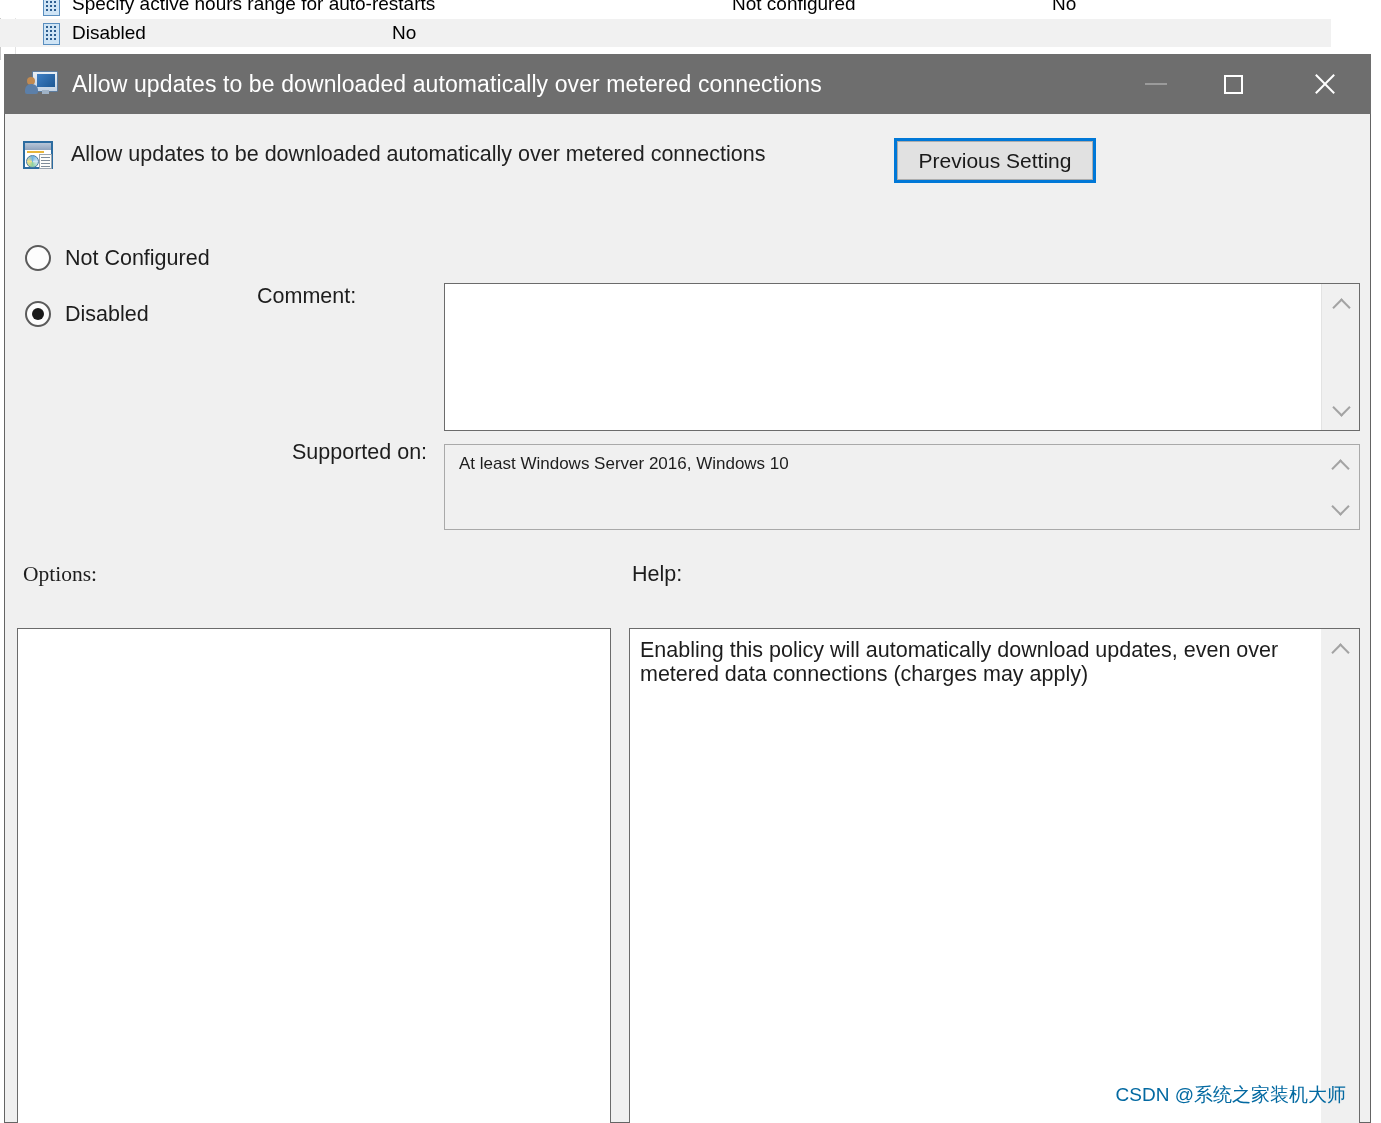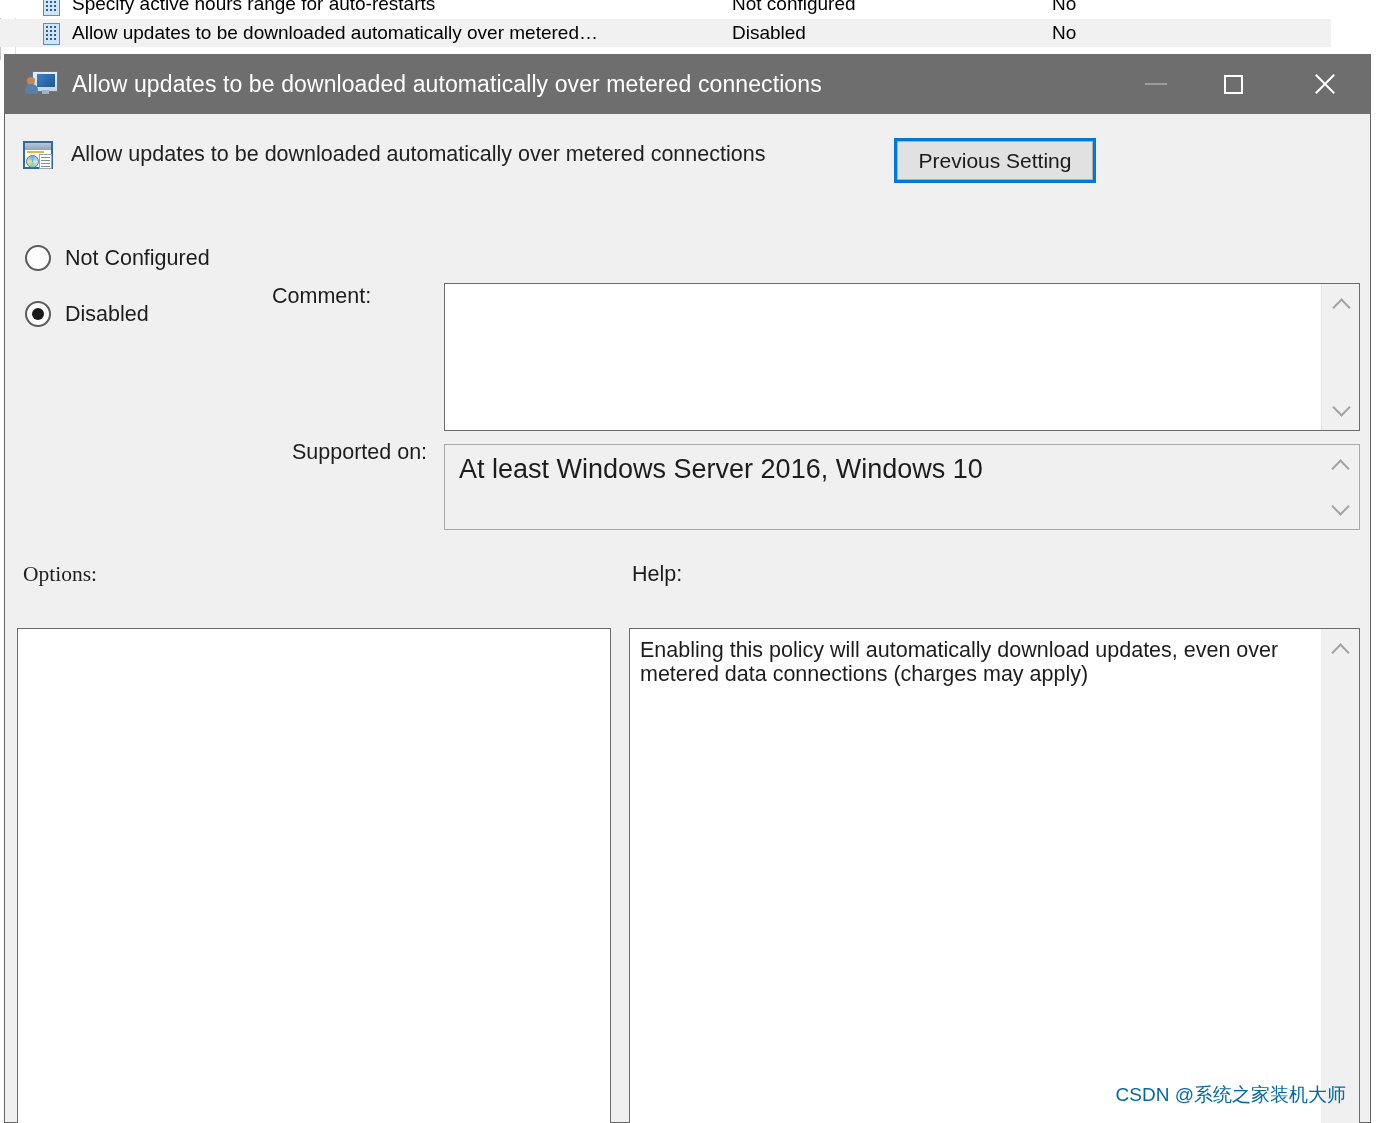--- a/index.html
+++ b/index.html
@@ -183,37 +183,37 @@
   }
   .radio-row.selected .radio-mark::after {
     content: ""; position: absolute; left: 5px; top: 5px;
     width: 12px; height: 12px; border-radius: 50%; background: #1a1a1a;
   }
   .radio-label { font-size: 21.5px; color: #1d1d1d; }
 
   .field-label {
     position: absolute; font-size: 21.5px; color: #1d1d1d;
   }
-  .lbl-comment { left: 267px; top: 229px; }
+  .lbl-comment { left: 252px; top: 229px; }
   .lbl-supported { left: 267px; top: 385px; margin-left: 20px; }
   .lbl-options { left: 18px; top: 507px; font-family: Liberation Serif, serif; }
   .lbl-help { left: 627px; top: 507px; }
 
   .box {
     position: absolute; box-sizing: border-box;
     border: 1px solid #6b6b6b; background: #ffffff;
   }
   .comment-box { left: 439px; top: 228px; width: 916px; height: 148px; }
   .supported-box {
     left: 439px; top: 389px; width: 916px; height: 86px;
     background: #f0f0f0; border: 1px solid #a9a9a9;
   }
   .supported-text {
     position: absolute; left: 14px; top: 9px;
-    font-size: 27px; color: #1d1d1d; white-space: nowrap;
+    font-size: 17px; color: #1d1d1d; white-space: nowrap;
   }
   .options-box { left: 12px; top: 573px; width: 594px; height: 550px; }
   .help-box    { left: 624px; top: 573px; width: 731px; height: 550px; }
   .help-text {
     position: absolute; left: 10px; top: 9px; width: 668px;
     font-size: 21.5px; line-height: 24px; color: #1d1d1d;
   }
 
   
   .vscroll {
@@ -257,21 +257,20 @@
       <span class="bg-name">Specify active hours range for auto-restarts</span>
       <span class="bg-state">Not configured</span>
       <span class="bg-comment">No</span>
     </div>
 
     <div class="bg-row r1">
       <span class="bg-icon">
         <span class="sheet"></span>
           <span class="dots"></span>
       </span>
-      <span class="bg-name">Allow updates to be downloaded automatically over metered…</span>
       <span class="bg-state">Disabled</span>
       <span class="bg-comment">No</span>
     </div>
   </div>
 
   <div class="dialog">
 
     <div class="titlebar">
       <span class="title-icon">
         <span class="mon-body"></span>

